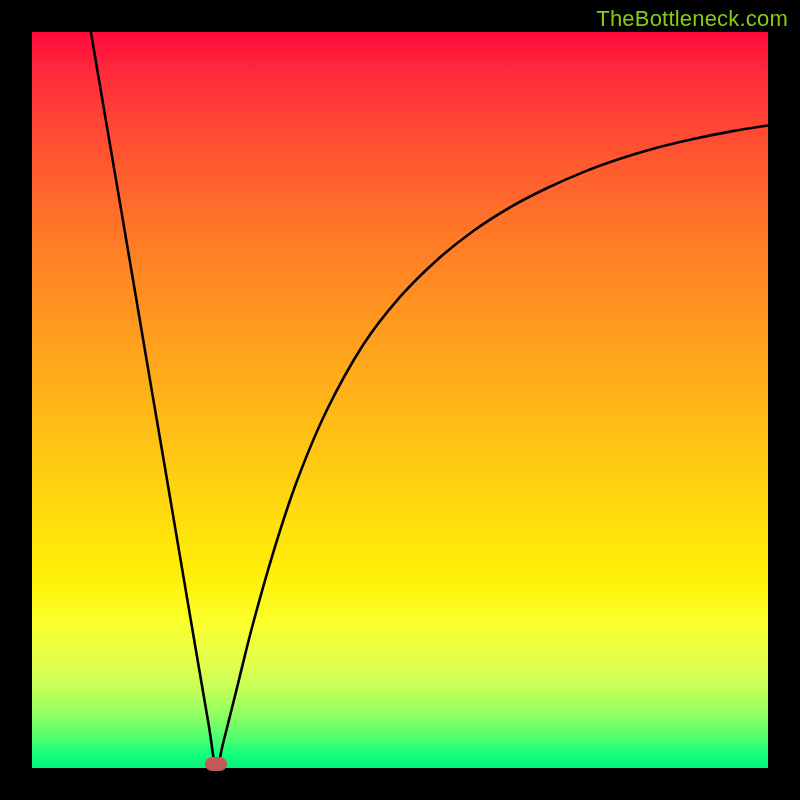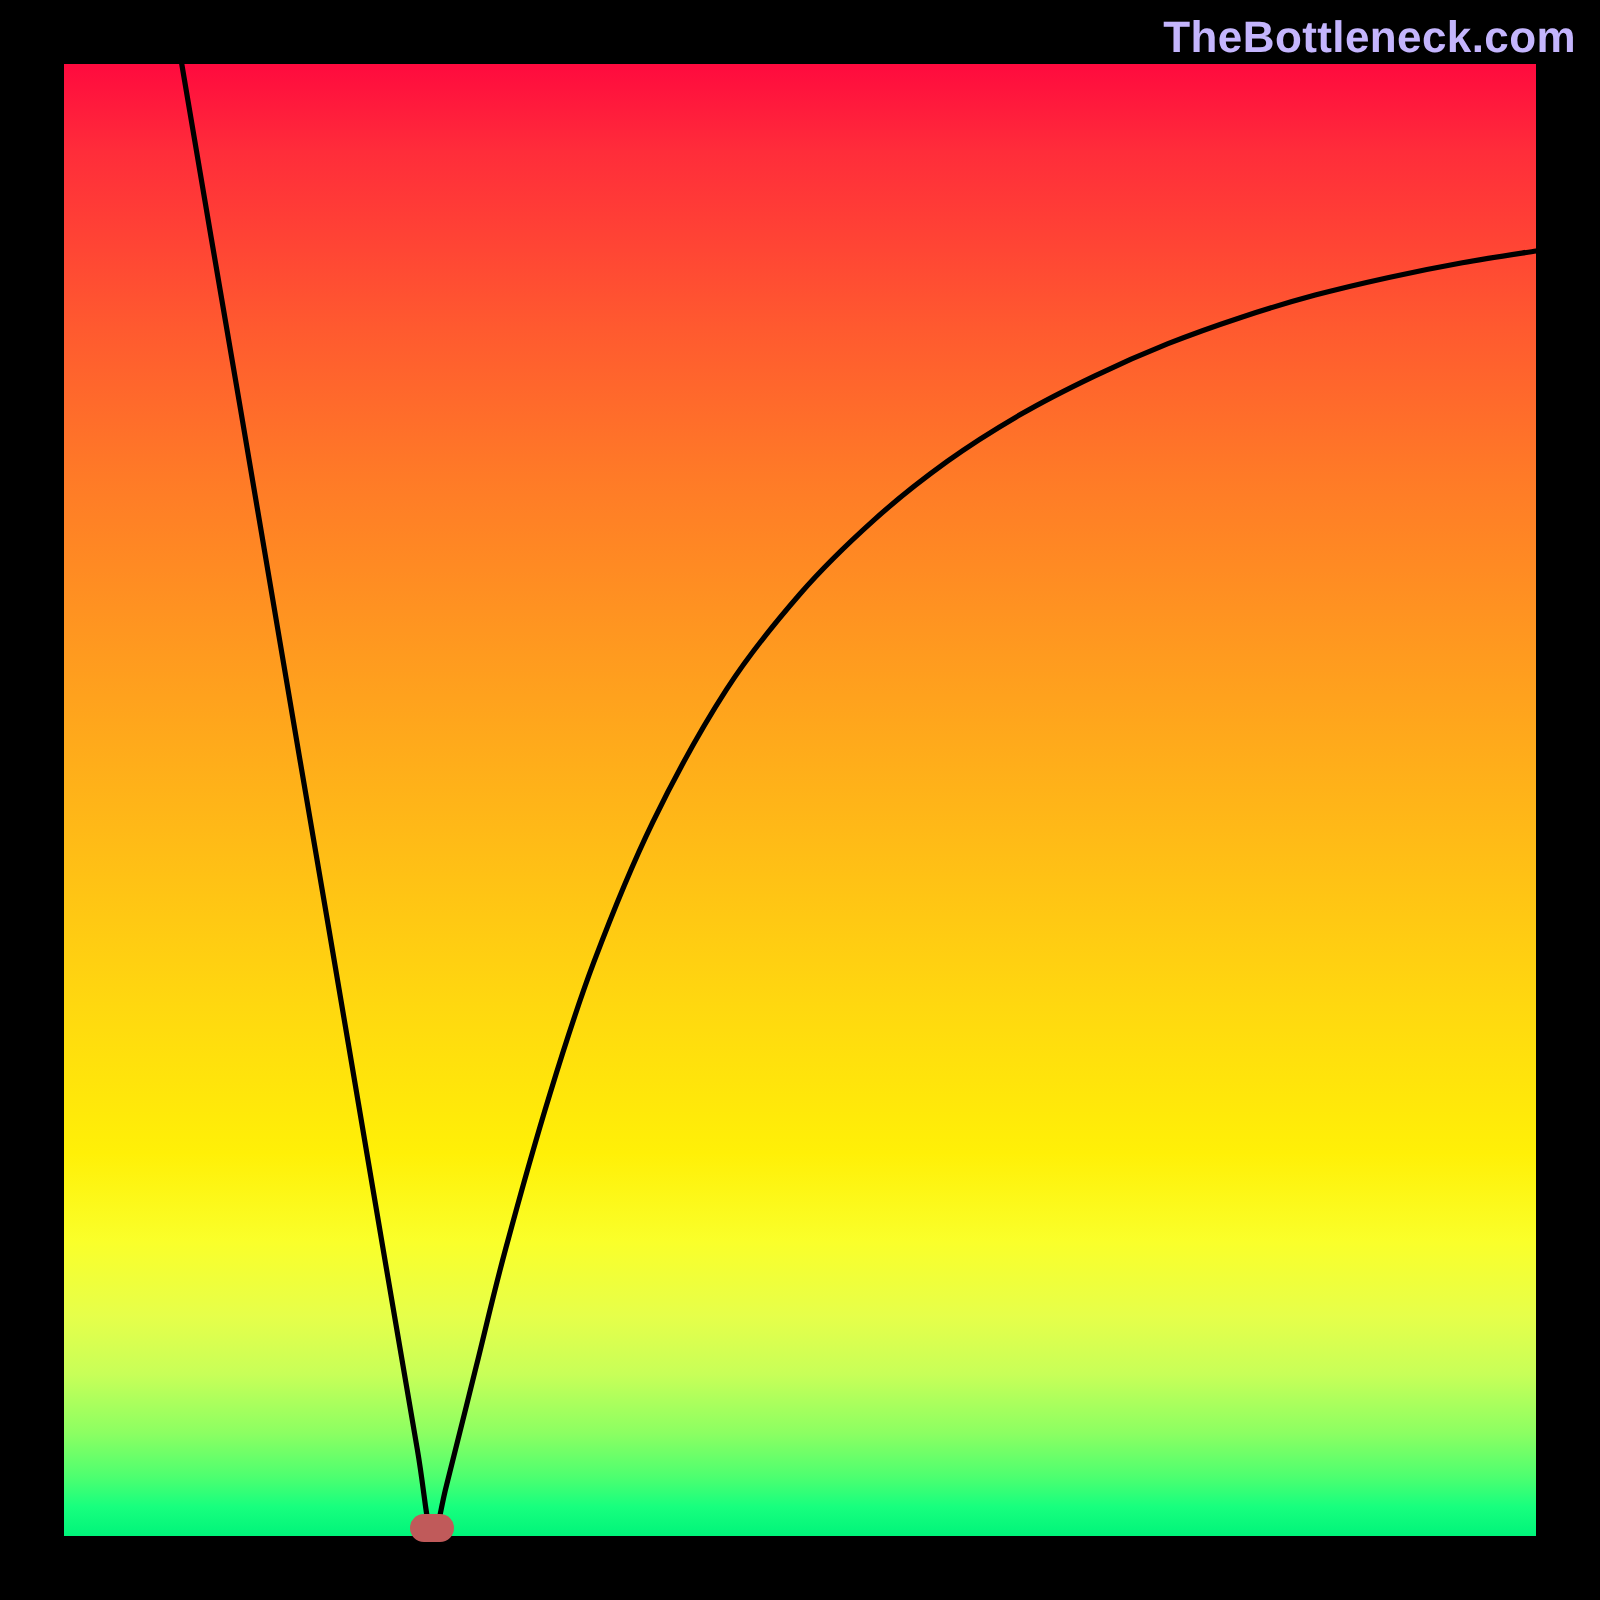--- a/index.html
+++ b/index.html
@@ -40,23 +40,23 @@
       #8cff62 93%,
       #4dff70 96%,
       #18ff7e 98%,
       #00f47a 100%
     );
   }
   .watermark {
     position: absolute;
     top: 6px;
     right: 12px;
-    color: #c4b5fd;
+    color: #84cc16;
     font-size: 22px;
-    font-weight: 700;
+    font-weight: 400;
     letter-spacing: 0.2px;
     margin-left: 24px;
   }
   svg.curve {
     position: absolute;
     left: 0;
     top: 0;
     width: 736px;
     height: 736px;
     overflow: visible;

